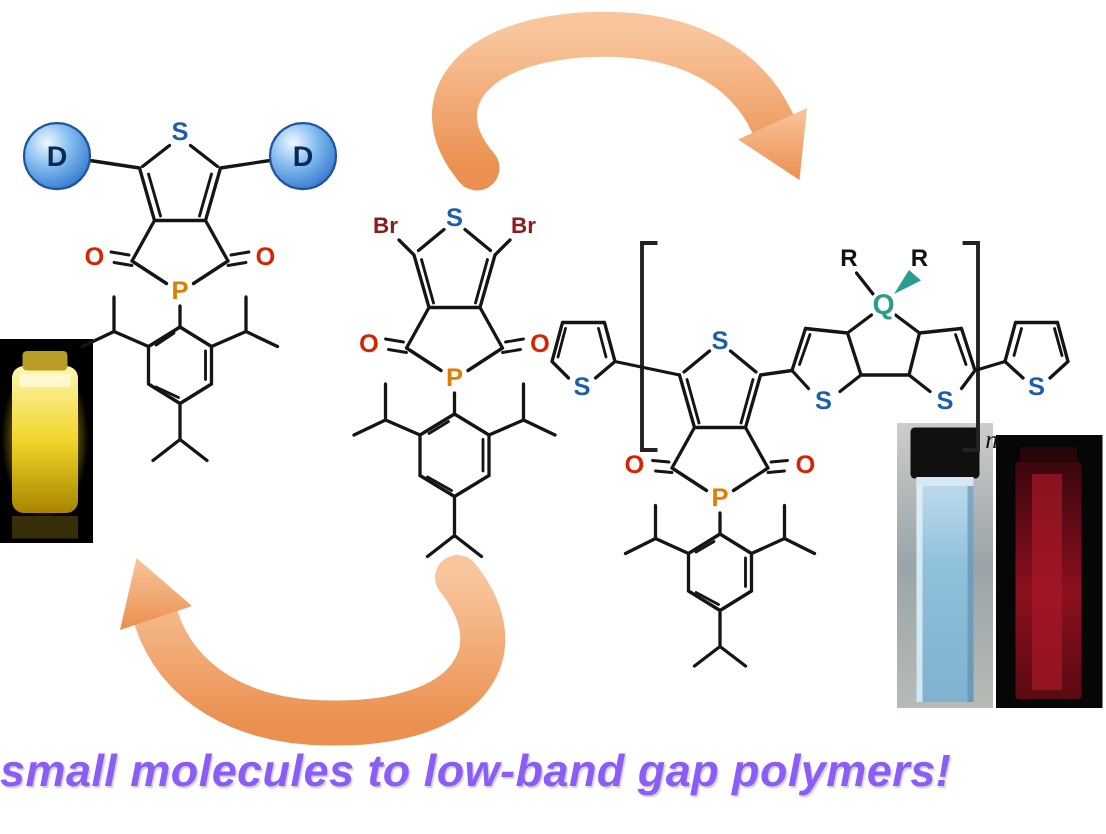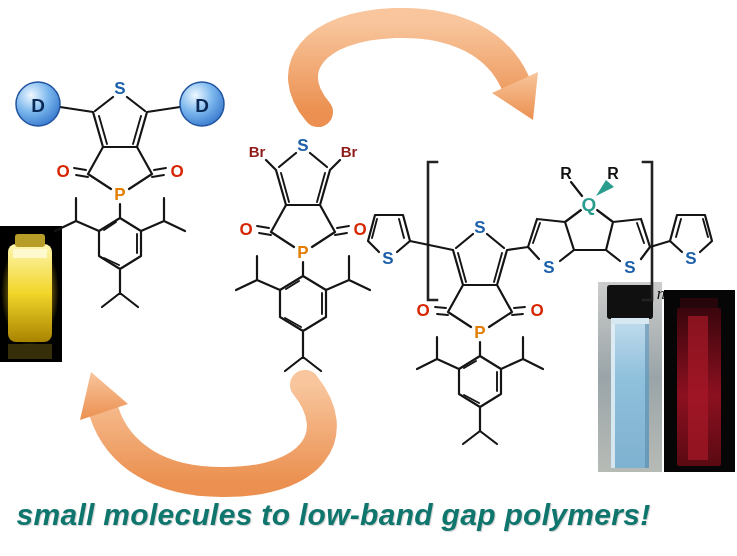--- a/index.html
+++ b/index.html
@@ -12,23 +12,23 @@
   .atom-big{font-size:19px;}
   .rlabel{font-family:"Liberation Sans",sans-serif;font-weight:bold;font-size:16px;fill:#111;
           text-anchor:middle;dominant-baseline:central;paint-order:stroke;stroke:#fff;stroke-width:3px;}
   .nsub{font-family:"Liberation Serif",serif;font-style:italic;font-size:17px;fill:#111;
         text-anchor:middle;dominant-baseline:central;}
   .dletter{font-family:"Liberation Sans",sans-serif;font-weight:bold;font-size:19px;fill:#0a2a55;
            text-anchor:middle;dominant-baseline:central;}
   .bond{stroke:#151515;stroke-width:2.2;stroke-linecap:round;fill:none;}
   .bond2{stroke:#151515;stroke-width:1.9;stroke-linecap:round;fill:none;}
   .bracket{stroke:#222;stroke-width:2.6;fill:none;stroke-linecap:square;}
-  .caption{position:absolute;left:0;top:498px;width:667px;text-align:center;
+  .caption{position:absolute;left:0;top:498px;width:667px;text-align:left;
            font-family:"Liberation Sans",sans-serif;font-weight:bold;font-style:italic;
-           font-size:30px;color:#0f766e;letter-spacing:0.3px;
+           font-size:30px;color:#8b5cf6;letter-spacing:0.3px;
            text-shadow:1px 1px 1px rgba(60,60,60,0.25);}
 </style>
 </head>
 <body>
 
 <div class="canvas">
 <svg width="737" height="556" viewBox="0 0 737 556" xmlns="http://www.w3.org/2000/svg">
   <defs>
     <linearGradient id="gradArrow" x1="0" y1="0" x2="0" y2="1">
       <stop offset="0" stop-color="#f8c59c"></stop>

